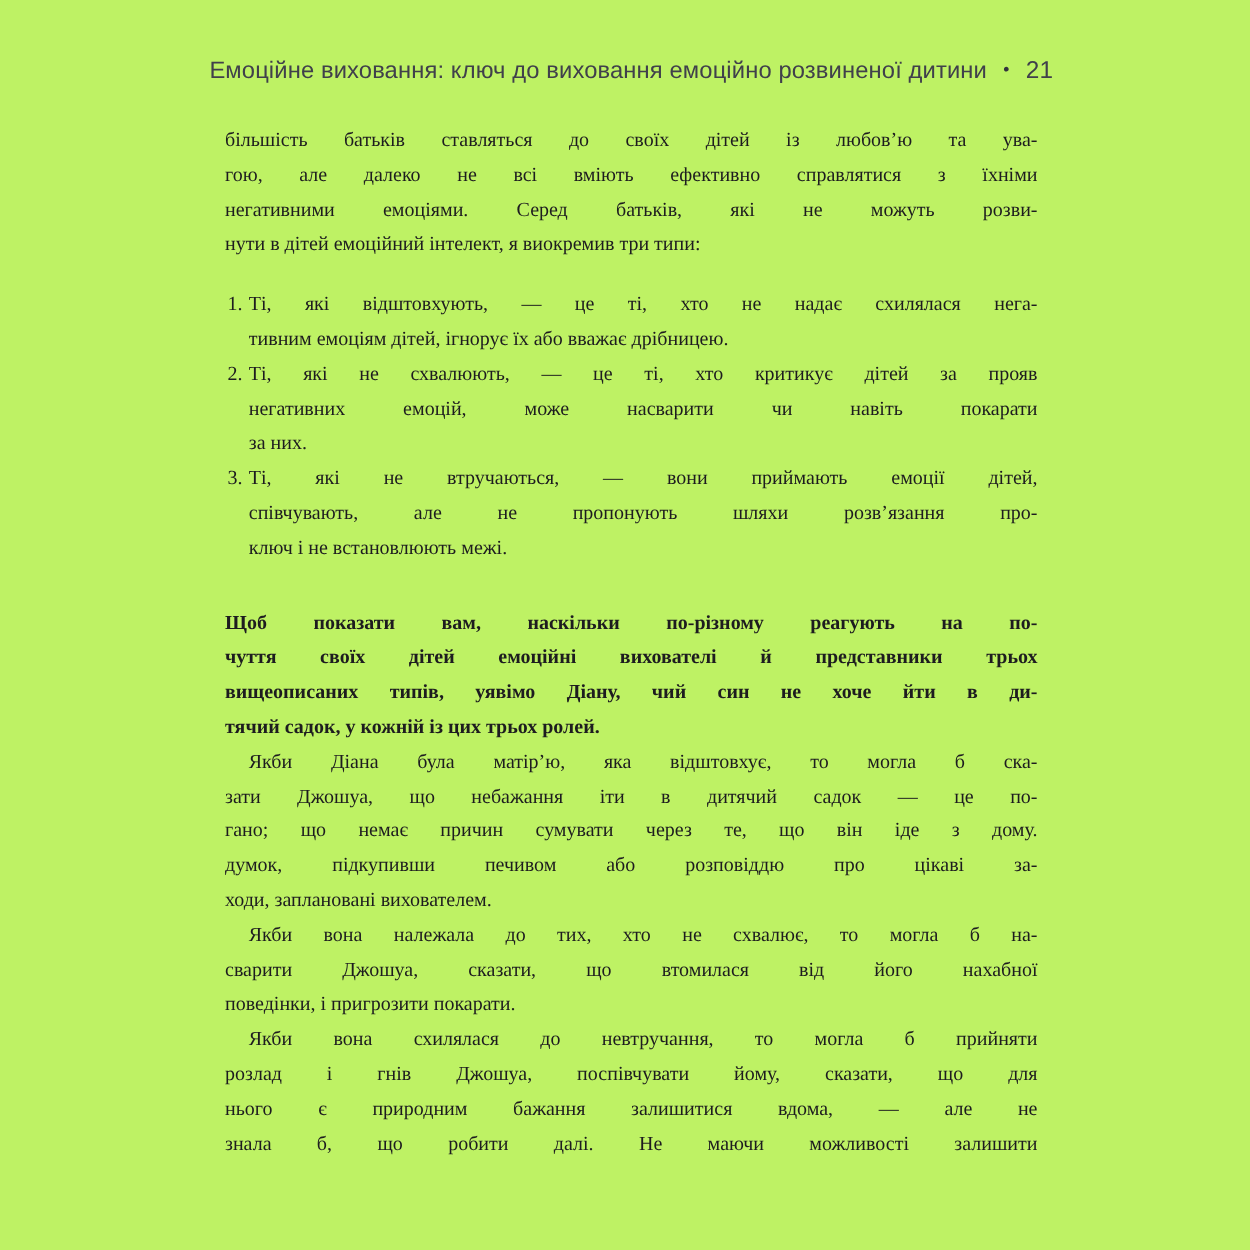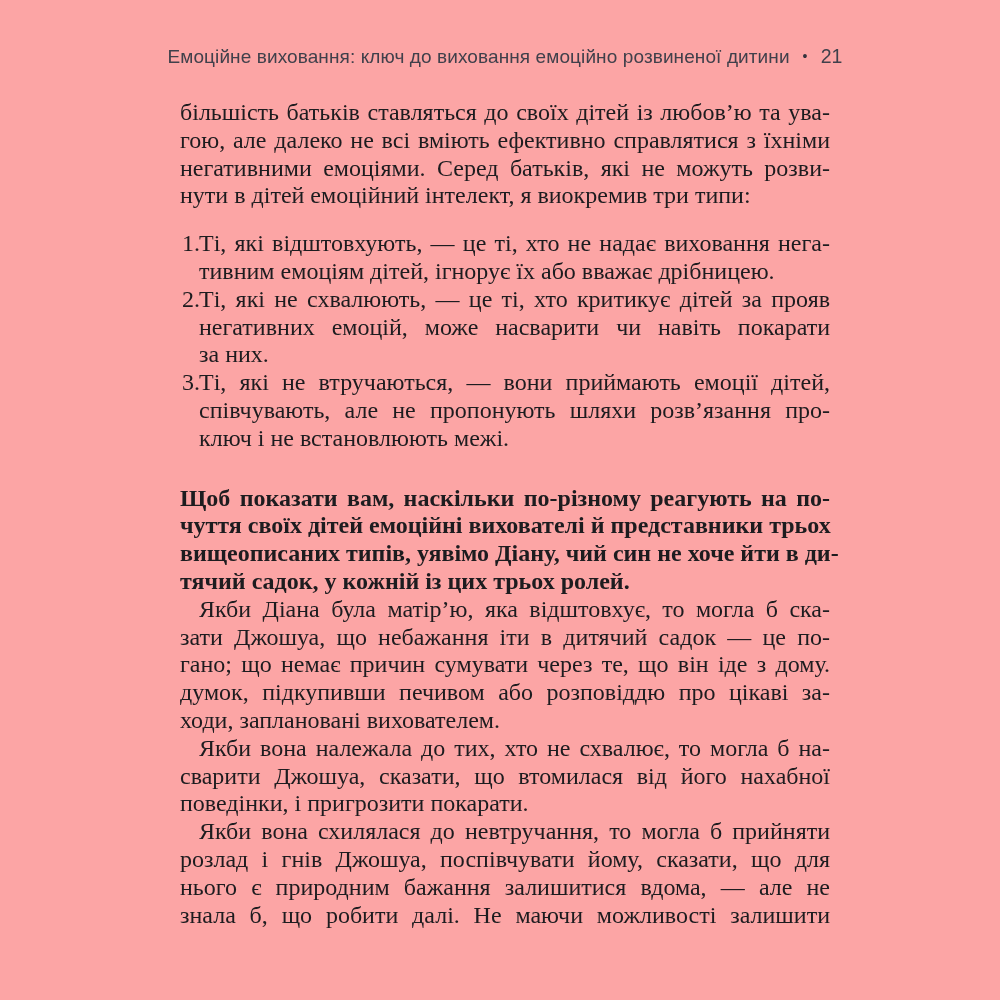--- a/index.html
+++ b/index.html
@@ -4,21 +4,21 @@
 <style>
   html, body {
     margin: 0;
     padding: 0;
     background: #ffffff;
   }
   .page {
     position: relative;
     width: 1000px;
     height: 1000px;
-    background: #fca5a5;
+    background: #bef264;
     overflow: hidden;
     font-family: "Liberation Serif", serif;
   }
   .running-header {
     position: absolute;
     top: 45px;
     left: 180px;
     width: 650px;
     display: flex;
     justify-content: center;
@@ -37,21 +37,21 @@
   }
   .running-header .hpage {
     font-size: 19.5px;
     text-align: center;
   }
   .content {
     position: absolute;
     left: 180px;
     top: 99px;
     width: 650px;
-    font-size: 24px;
+    font-size: 16px;
     line-height: 27.8px;
     color: #1d1c1f;
   }
   .line {
     white-space: nowrap;
     text-align: justify;
     text-align-last: justify;
   }
   .line.last {
     text-align-last: left;
@@ -91,21 +91,21 @@
   <div class="content">
       <div class="block block-paragraph">
         <div class="line">більшість батьків ставляться до своїх дітей із любов’ю та ува-</div>
         <div class="line">гою, але далеко не всі вміють ефективно справлятися з їхніми</div>
         <div class="line">негативними емоціями. Серед батьків, які не можуть розви-</div>
         <div class="line last">нути в дітей емоційний інтелект, я виокремив три типи:</div>
       </div>
       <div class="block block-list">
         <div class="list-item">
           <span class="list-num">1.</span>
-          <div class="line"><span class="b">Ті, які відштовхують, —</span><span> це ті, хто не надає виховання нега-</span></div>
+          <div class="line"><span class="b">Ті, які відштовхують, —</span><span> це ті, хто не надає схилялася нега-</span></div>
           <div class="line last">тивним емоціям дітей, ігнорує їх або вважає дрібницею.</div>
         </div>
         <div class="list-item">
           <span class="list-num">2.</span>
           <div class="line"><span class="b">Ті, які не схвалюють, —</span><span> це ті, хто критикує дітей за прояв</span></div>
           <div class="line">негативних емоцій, може насварити чи навіть покарати</div>
           <div class="line last">за них.</div>
         </div>
         <div class="list-item">
           <span class="list-num">3.</span>

